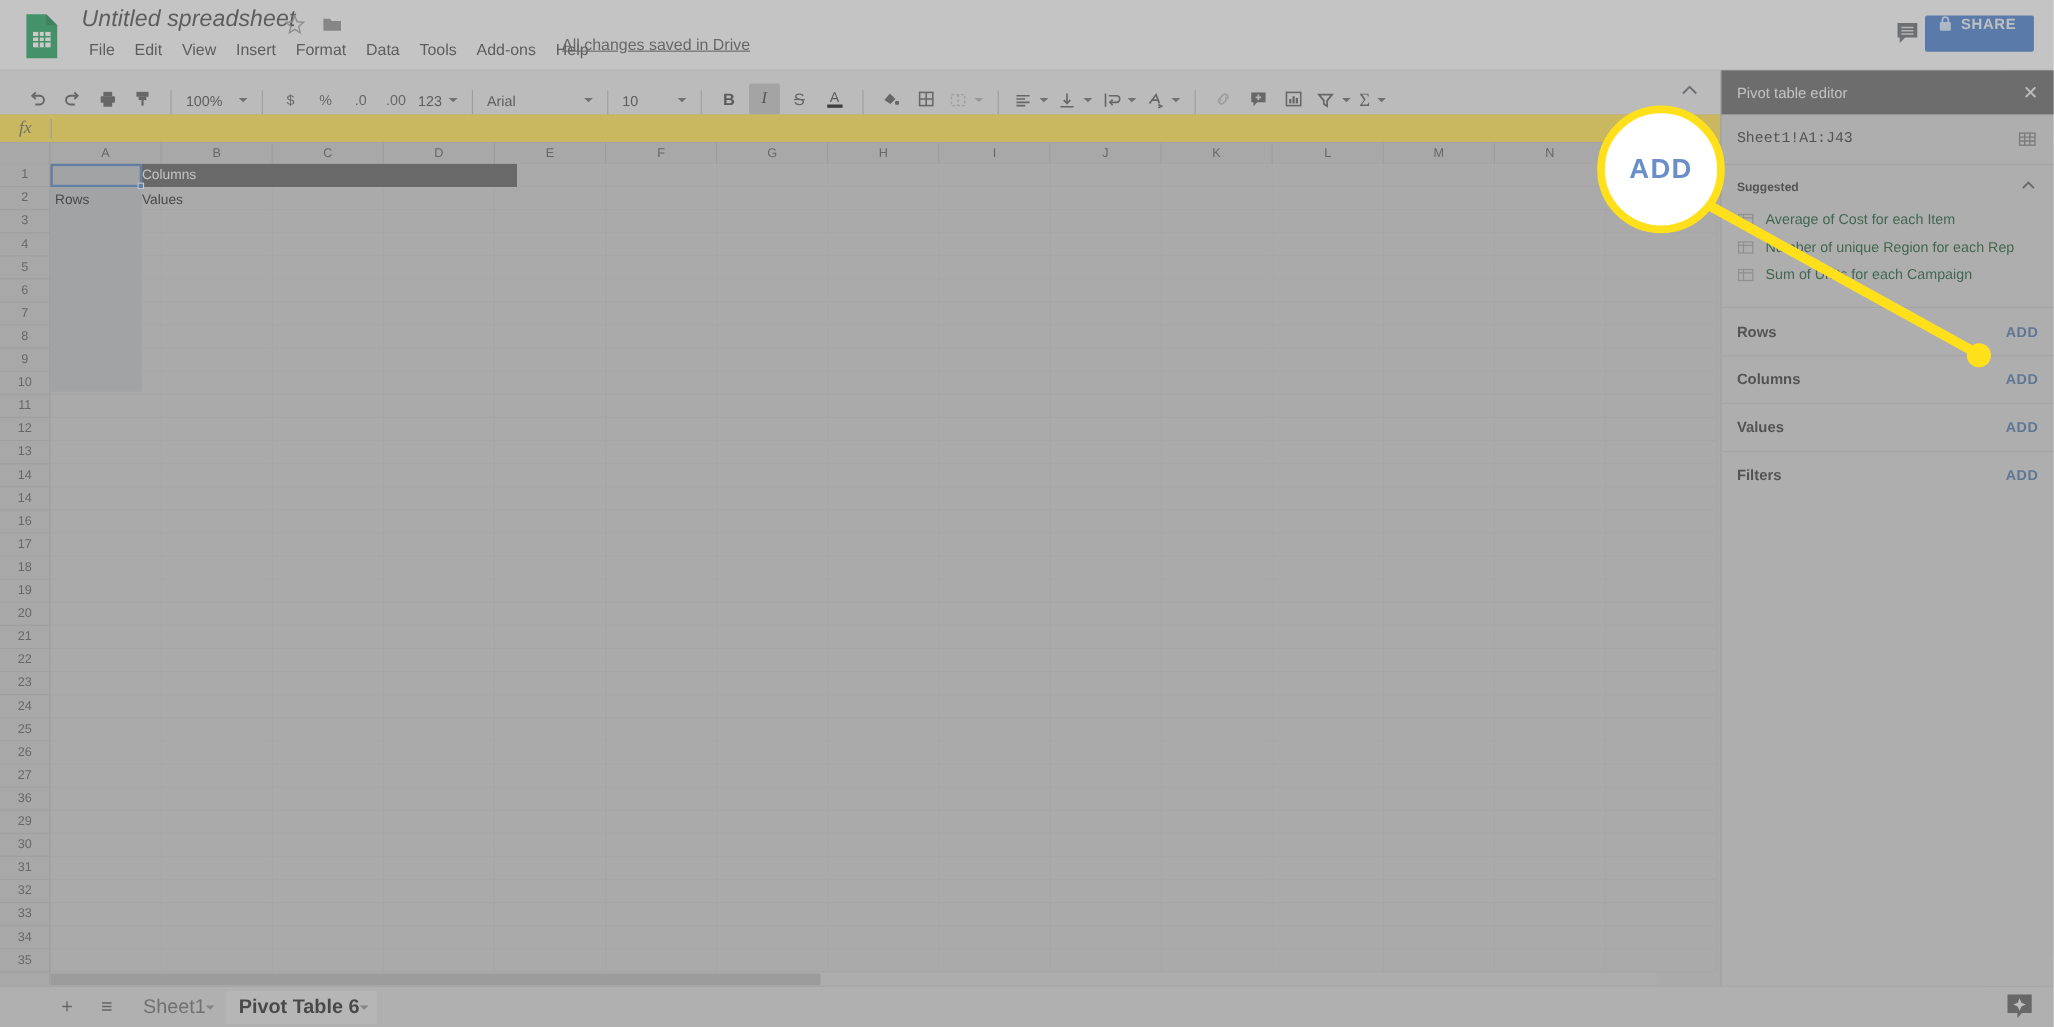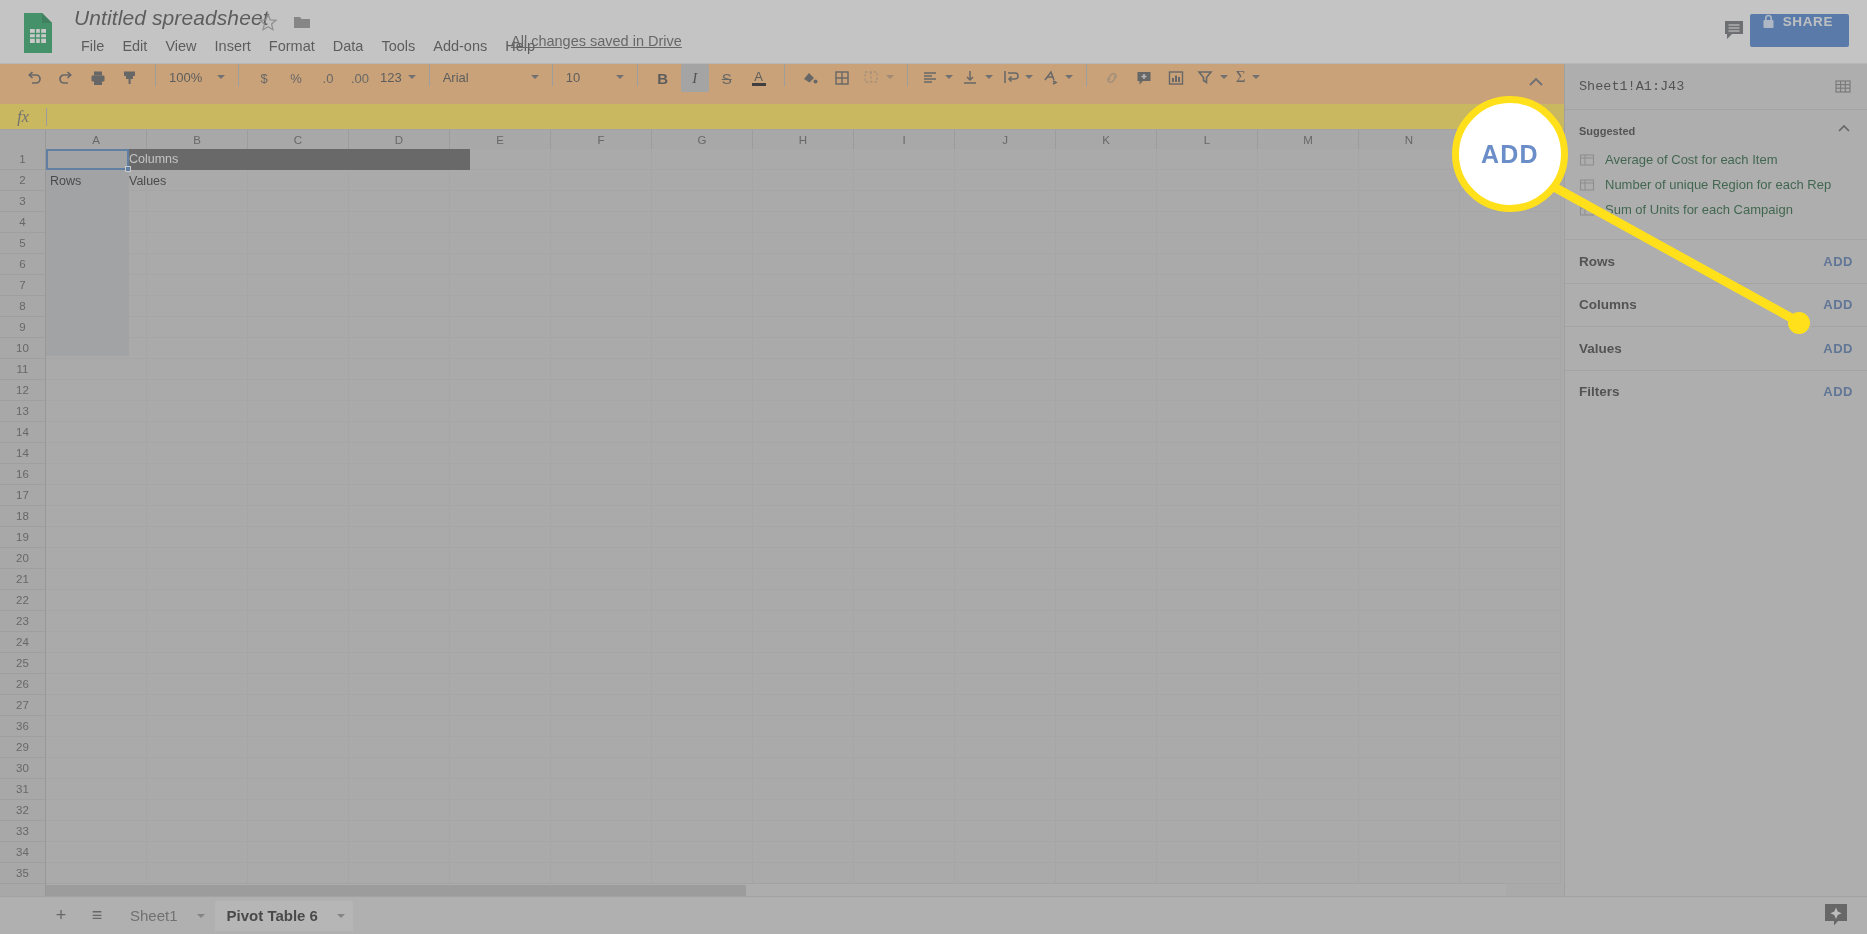--- a/index.html
+++ b/index.html
@@ -61,22 +61,22 @@
     background: #3f76c7; color: #e8ecef;
     border: none; border-radius: 2px;
     display: flex; align-items: flex-start; gap: 8px;
     font-size: 13.5px; font-weight: 600; letter-spacing: .6px;
     font-family: "Liberation Sans", sans-serif;
   }
 
   
   .toolbar {
     position: absolute; left: 0; top: 64px; width: 1821px; height: 40px;
-    background: #fdba74;
-    display: flex; align-items: flex-start;
+    background: #e5e5e5;
+    display: flex; align-items: flex-end;
     padding-left: 18px;
   }
   .tb-item {
     height: 28px; min-width: 28px;
     display: flex; align-items: center; justify-content: center;
     color: #555; font-size: 13px; margin: 0 2px; border-radius: 2px;
     padding: 0 4px;
   }
   .tb-item.active { background: #bdbdbd; }
   .tb-sep { width: 1px; height: 22px; background: #b4b4b4; margin: 0 9px; }
@@ -189,22 +189,22 @@
 
   
   .bottombar {
     position: absolute; left: 0; bottom: 0; width: 1867px; height: 38px;
     background: #d2d2d2; border-top: 1px solid #bbb;
     display: flex; align-items: center; padding-left: 46px;
   }
   .bb-icon { width: 30px; height: 30px; display:flex; align-items:center; justify-content:center; color:#555; font-size:18px; margin-right: 6px; }
   .sheet-tab {
     height: 30px; padding: 0 8px 0 12px;
-    display: flex; align-items: center; gap: 19px;
-    font-size: 15px; color: #666; margin-right: 2px;
+    display: flex; align-items: center; gap: 0;
+    font-size: 18px; color: #666; margin-right: 2px;
   }
   .sheet-tab.sel { background: #dcdcdc; color: #222; font-weight: bold; border-radius: 2px 2px 0 0; }
   .tab-caret { width:0;height:0;border-left:4px solid transparent;border-right:4px solid transparent;border-top:4px solid #888; }
   .explore-btn {
     position: absolute; right: 16px; bottom: 4px;
     width: 30px; height: 30px; color: #555;
   }
 
   
   .panel {
@@ -1202,20 +1202,24 @@
     </div>
     <div class="explore-btn">
       <svg width="30" height="30" viewBox="0 0 30 30">
         <path d="M4 4 h22 v17 H17 l-4 4.5 V21 H4 Z" fill="#555"></path>
         <path d="M15 7.5 l1.7 4 4 1.7 -4 1.7 -1.7 4 -1.7-4 -4-1.7 4-1.7 Z" fill="#e8e8e8"></path>
       </svg>
     </div>
   </div>
 
   <div class="panel">
+    <div class="panel-head">
+      <span class="t">Pivot table editor</span>
+      <span class="panel-close">✕</span>
+    </div>
 
     <div class="range-row">
       <span class="txt">Sheet1!A1:J43</span>
       <span class="grid-icon">
         <svg width="20" height="20" viewBox="0 0 20 20" fill="none" stroke="#777" stroke-width="1.2">
           <rect x="3" y="4" width="14" height="11"></rect>
           <line x1="3" y1="7.6" x2="17" y2="7.6"></line>
             <line x1="3" y1="11.2" x2="17" y2="11.2"></line>
           <line x1="7.6" y1="4" x2="7.6" y2="15"></line>
             <line x1="12.3" y1="4" x2="12.3" y2="15"></line>

